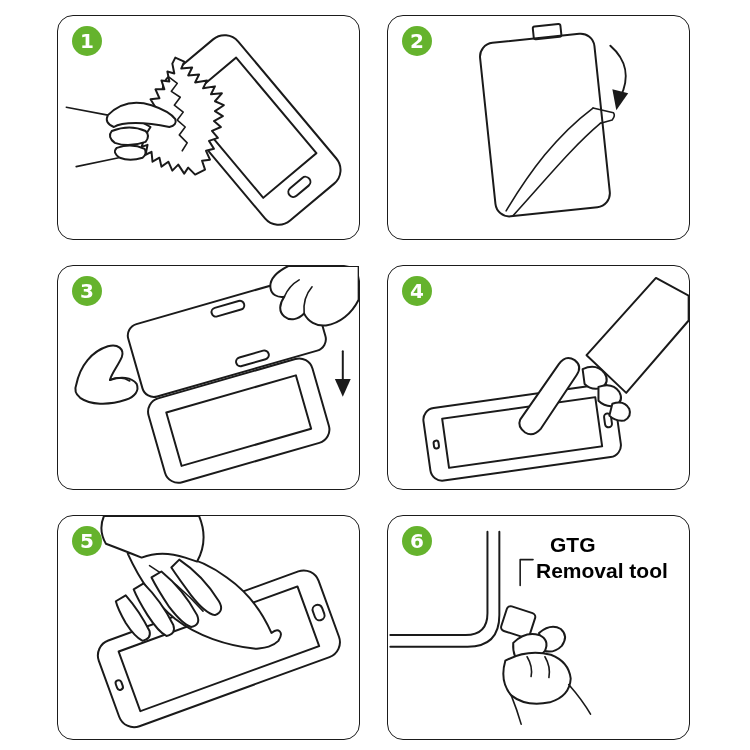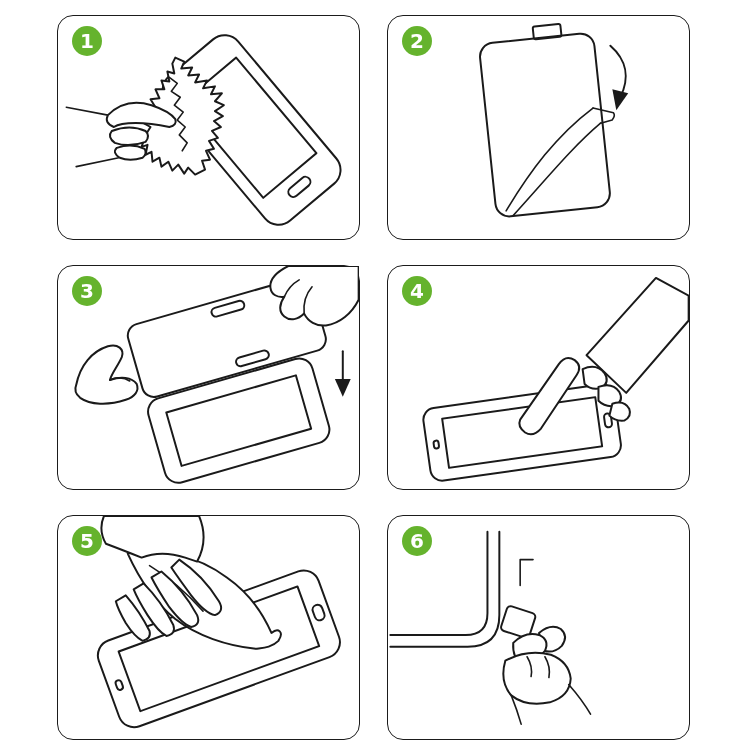--- a/index.html
+++ b/index.html
@@ -163,18 +163,22 @@
       <g>
         <path class="wh" d="M152,118 Q164,108 174,114 Q182,121 175,131 Q167,139 157,136 Z"></path>
         <path class="wh" d="M126,128 Q138,116 152,120 Q163,125 158,136 Q150,147 135,149 Q125,144 126,128 Z"></path>
         <path class="wh" d="M118,146 Q140,134 164,140 Q182,147 184,164 Q183,182 163,188 Q139,193 124,181 Q112,167 118,146 Z"></path>
         <path class="thin" d="M140,142 Q146,152 144,162"></path>
         <path class="thin" d="M158,142 Q164,152 162,163"></path>
         <path class="thin" d="M182,170 Q196,186 204,200"></path>
         <path class="thin" d="M124,181 Q130,196 134,210"></path>
       </g>
     </svg>
+    <div class="gtg-label">
+      <div class="l1">GTG</div>
+      <div class="l2">Removal tool</div>
+    </div>
     <div class="badge">
         <span>6</span>
       </div>
   </div>
 
 </div>
 
 </body></html>

